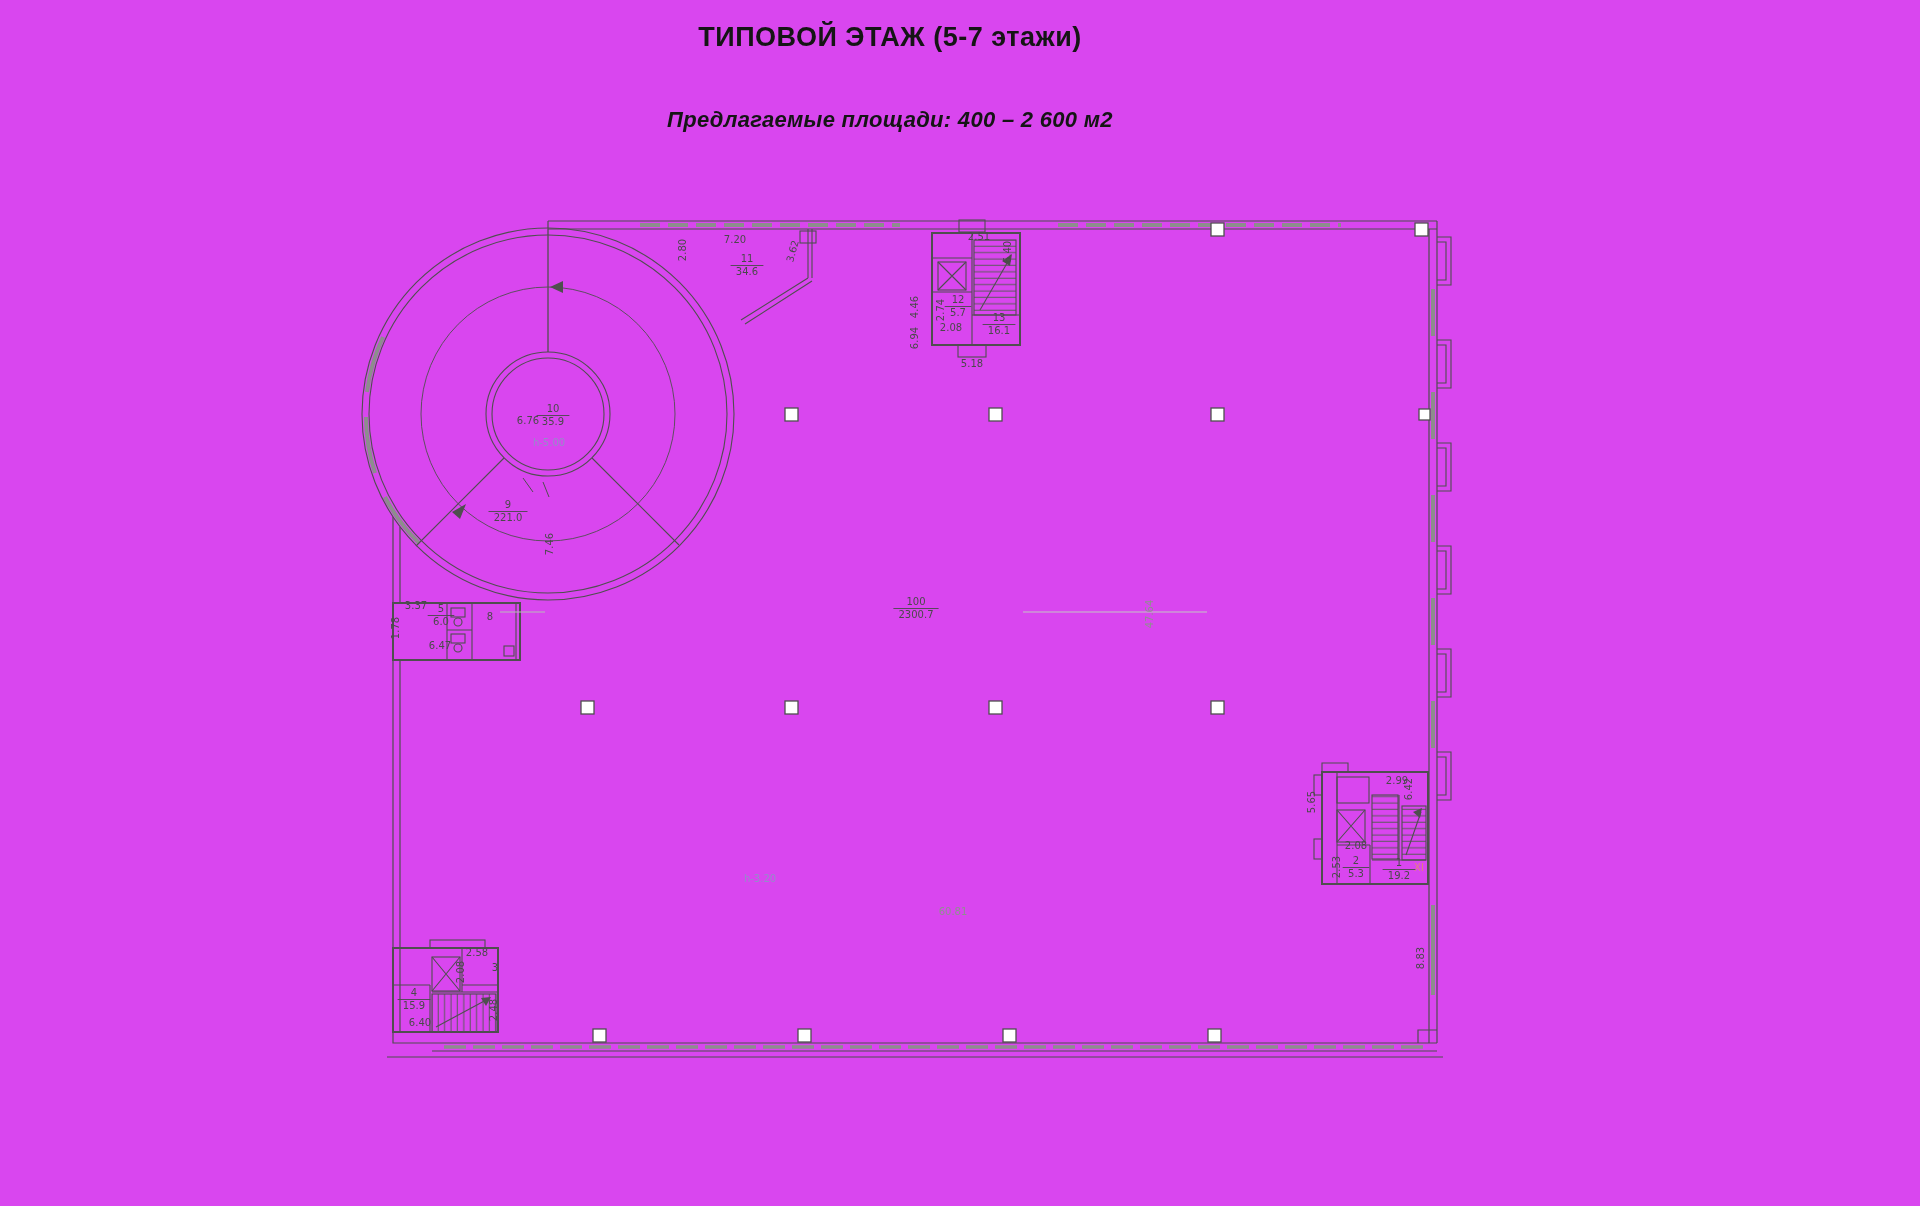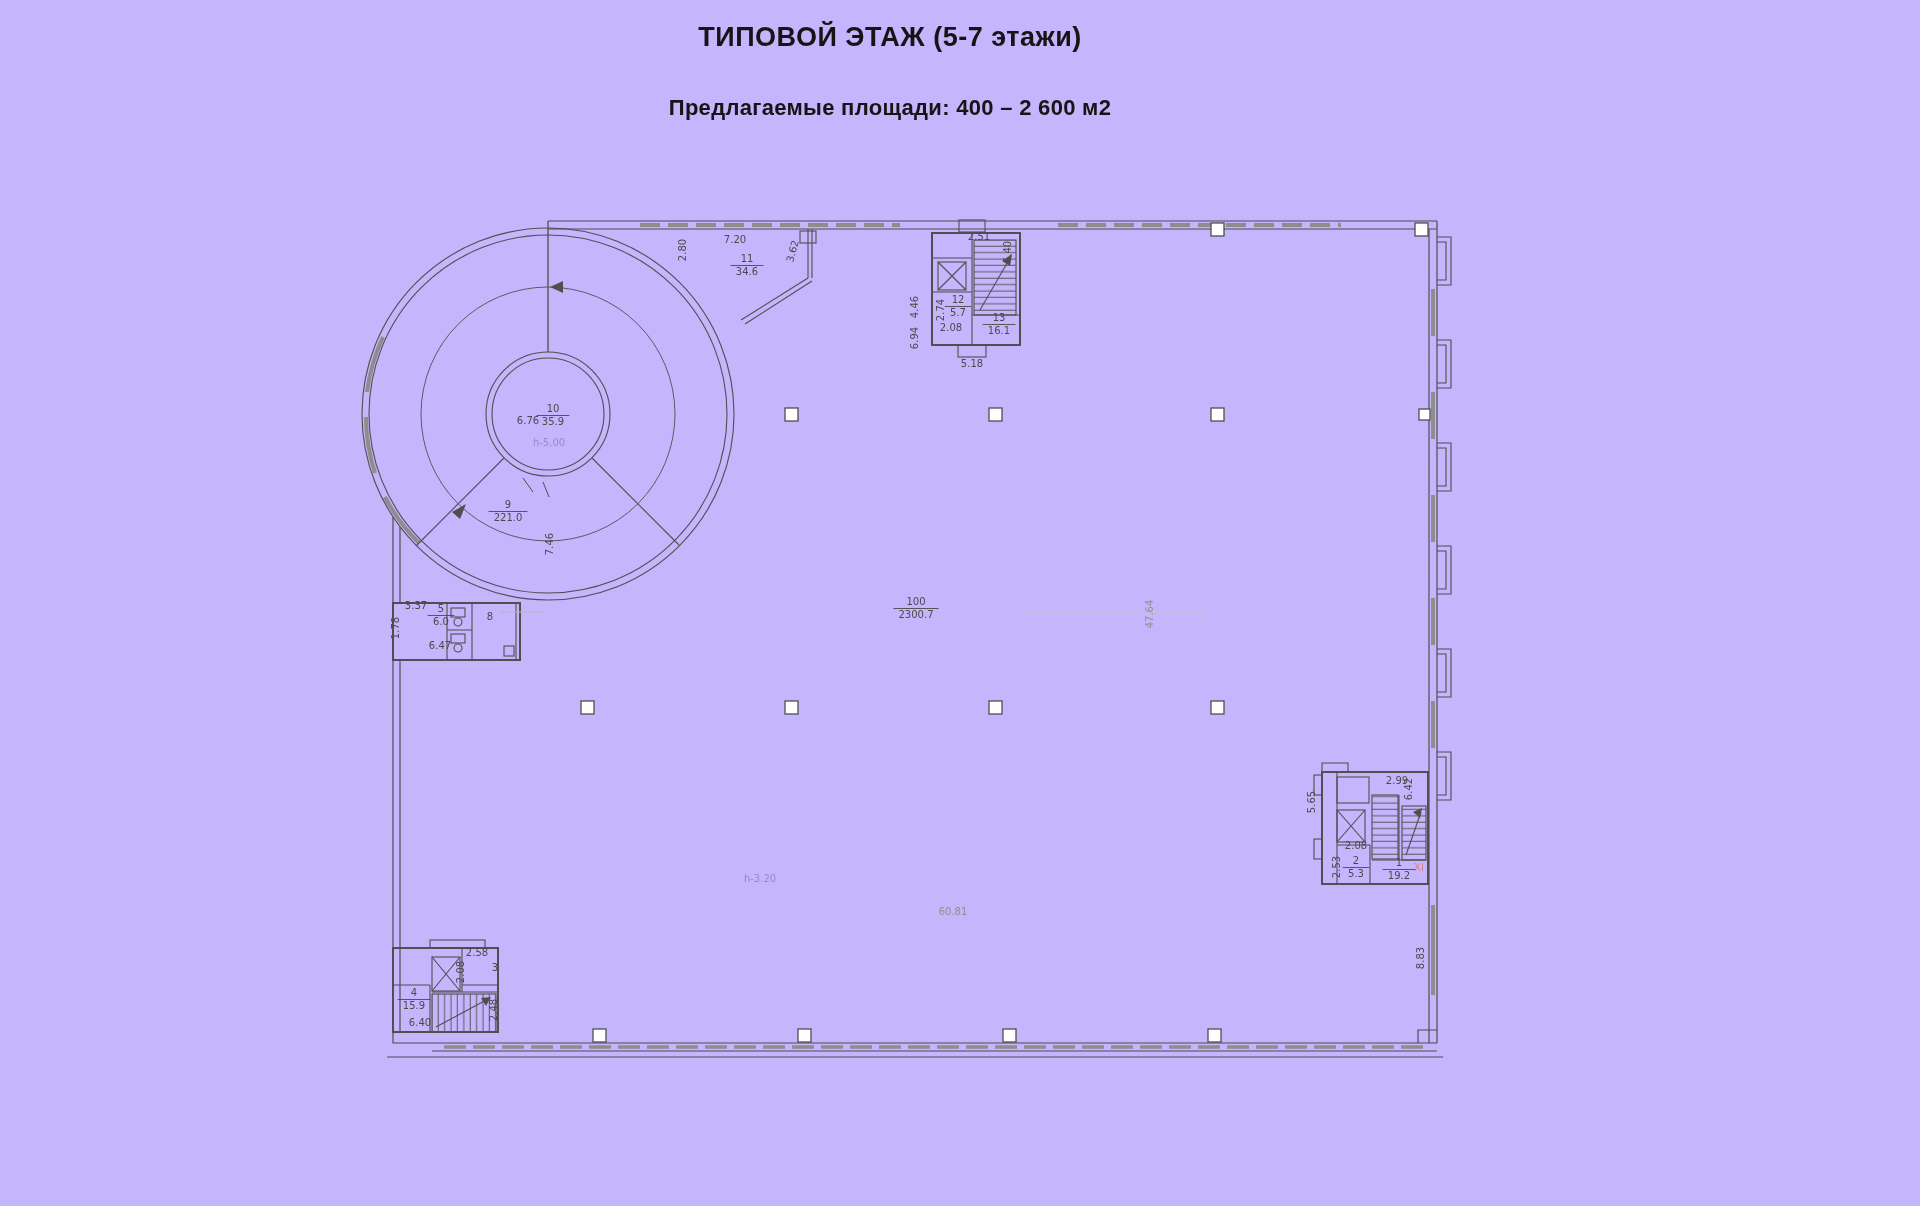--- a/index.html
+++ b/index.html
@@ -1,21 +1,21 @@
 <!DOCTYPE html>
 <html><head>
 <meta charset="utf-8">
 <style>
   html,body{margin:0;padding:0;background:#fff;}
-  .page{position:relative;width:1920px;height:1206px;background:#c4b5fd;overflow:hidden;
+  .page{position:relative;width:1920px;height:1206px;background:#d946ef;overflow:hidden;
         font-family:"Liberation Sans","DejaVu Sans",sans-serif;}
   .title{position:absolute;left:890px;top:22px;transform:translateX(-50%);
          font-size:27px;font-weight:800;letter-spacing:.5px;color:#151515;white-space:nowrap;}
-  .subtitle{position:absolute;left:890px;top:95px;transform:translateX(-50%);
-         font-size:22px;font-weight:700;letter-spacing:.3px;color:#151515;white-space:nowrap;}
+  .subtitle{position:absolute;left:890px;top:107px;transform:translateX(-50%);
+         font-size:22px;font-weight:700;letter-spacing:.3px;color:#151515;white-space:nowrap;font-style:italic;}
   svg{position:absolute;left:0;top:0;}
   svg text{font-family:"DejaVu Sans","Liberation Sans",sans-serif;}
 </style>
 </head>
 <body>
 
 <div class="page">
   <div class="title">ТИПОВОЙ ЭТАЖ (5-7 этажи)</div>
   <div class="subtitle">Предлагаемые площади: 400 – 2 600 м2</div>
 

